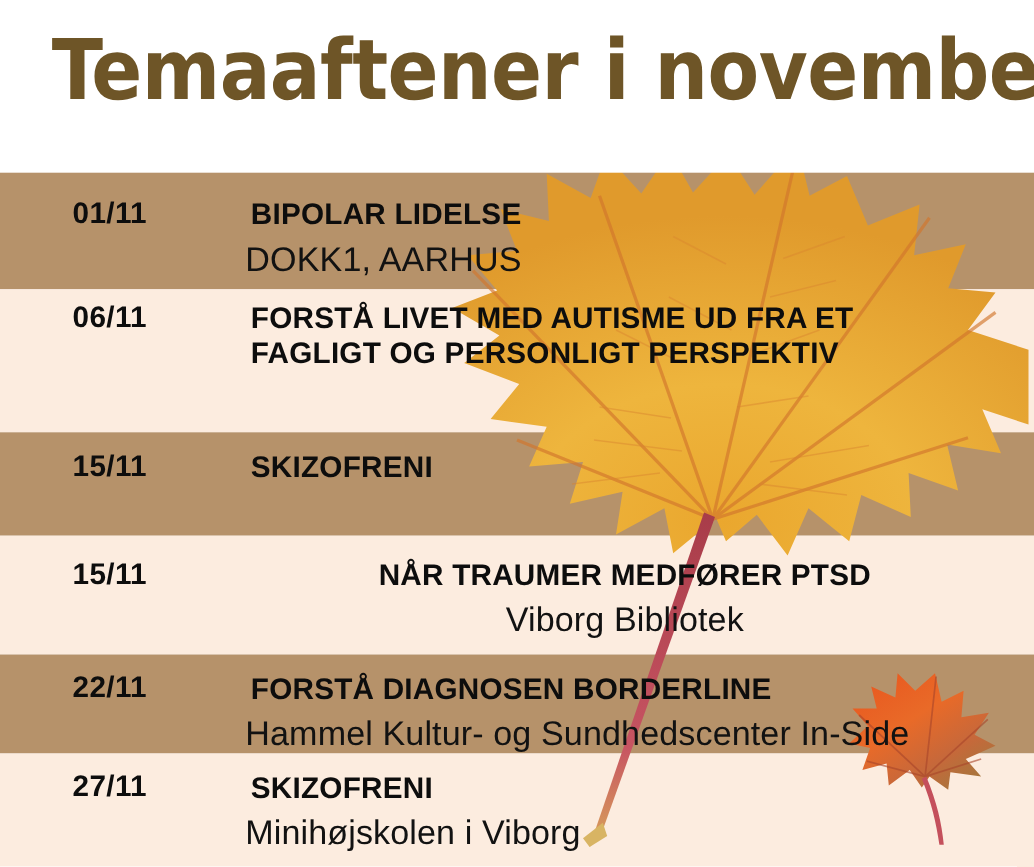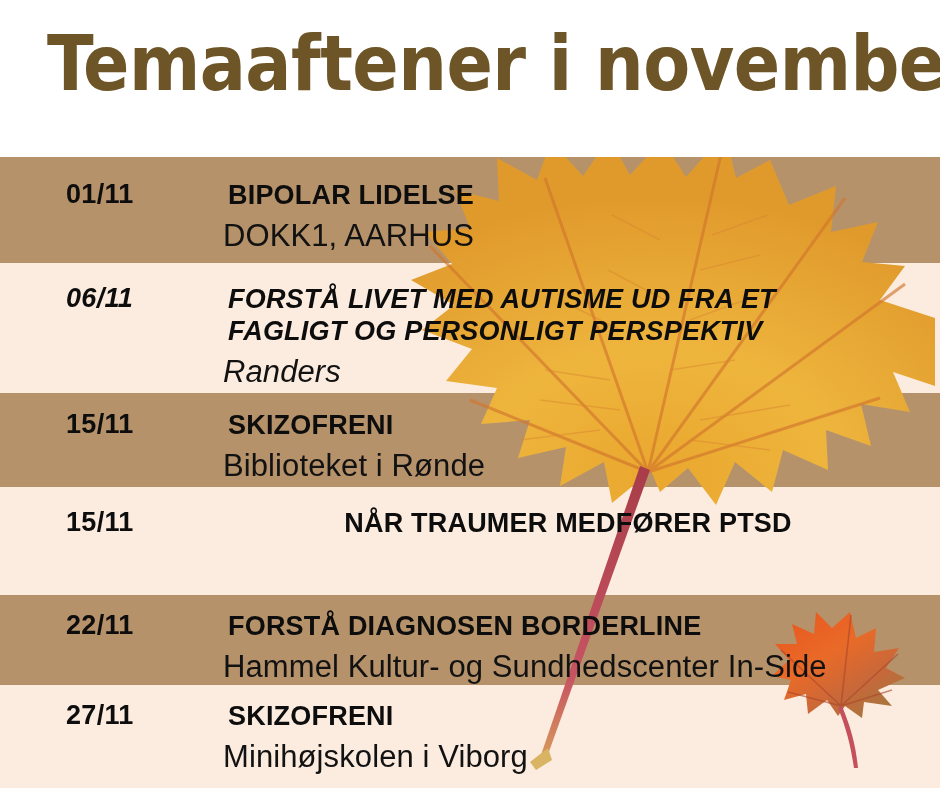--- a/index.html
+++ b/index.html
@@ -180,39 +180,38 @@
   </div>
 
   <div class="rows">
       <div class="row" style="top: 153px; height: 110px;">
         <div class="date" style="top: 26px;">01/11</div>
         <div class="titlewrap" style="top: 22px;">
           <div class="ev-title">BIPOLAR LIDELSE</div>
           <div class="ev-venue">DOKK1, AARHUS</div>
         </div>
       </div>
-      <div class="row" style="top: 263px; height: 130px; font-style: italic;">
+      <div class="row" style="top: 253px; height: 130px;">
         <div class="date" style="top: 20px;">06/11</div>
         <div class="titlewrap" style="top: 16px;">
           <div class="ev-title">FORSTÅ LIVET MED AUTISME UD FRA ET
 FAGLIGT OG PERSONLIGT PERSPEKTIV</div>
-          <div class="ev-venue">Randers</div>
         </div>
       </div>
       <div class="row" style="top: 393px; height: 94px;">
         <div class="date" style="top: 16px;">15/11</div>
         <div class="titlewrap" style="top: 12px;">
           <div class="ev-title">SKIZOFRENI</div>
-          <div class="ev-venue">Biblioteket i Rønde</div>
         </div>
       </div>
       <div class="row" style="top: 487px; height: 108px;">
         <div class="date" style="top: 20px;">15/11</div>
         <div class="titlewrap" style="top: 16px; text-align: center;">
           <div class="ev-title">NÅR TRAUMER MEDFØRER PTSD</div>
+          <div class="ev-venue">Viborg Bibliotek</div>
         </div>
       </div>
       <div class="row" style="top: 595px; height: 102px;">
         <div class="date" style="top: 15px;">22/11</div>
         <div class="titlewrap" style="top: 11px;">
           <div class="ev-title">FORSTÅ DIAGNOSEN BORDERLINE</div>
           <div class="ev-venue">Hammel Kultur- og Sundhedscenter In-Side</div>
         </div>
       </div>
       <div class="row" style="top: 685px; height: 103px; text-decoration: underline;">

